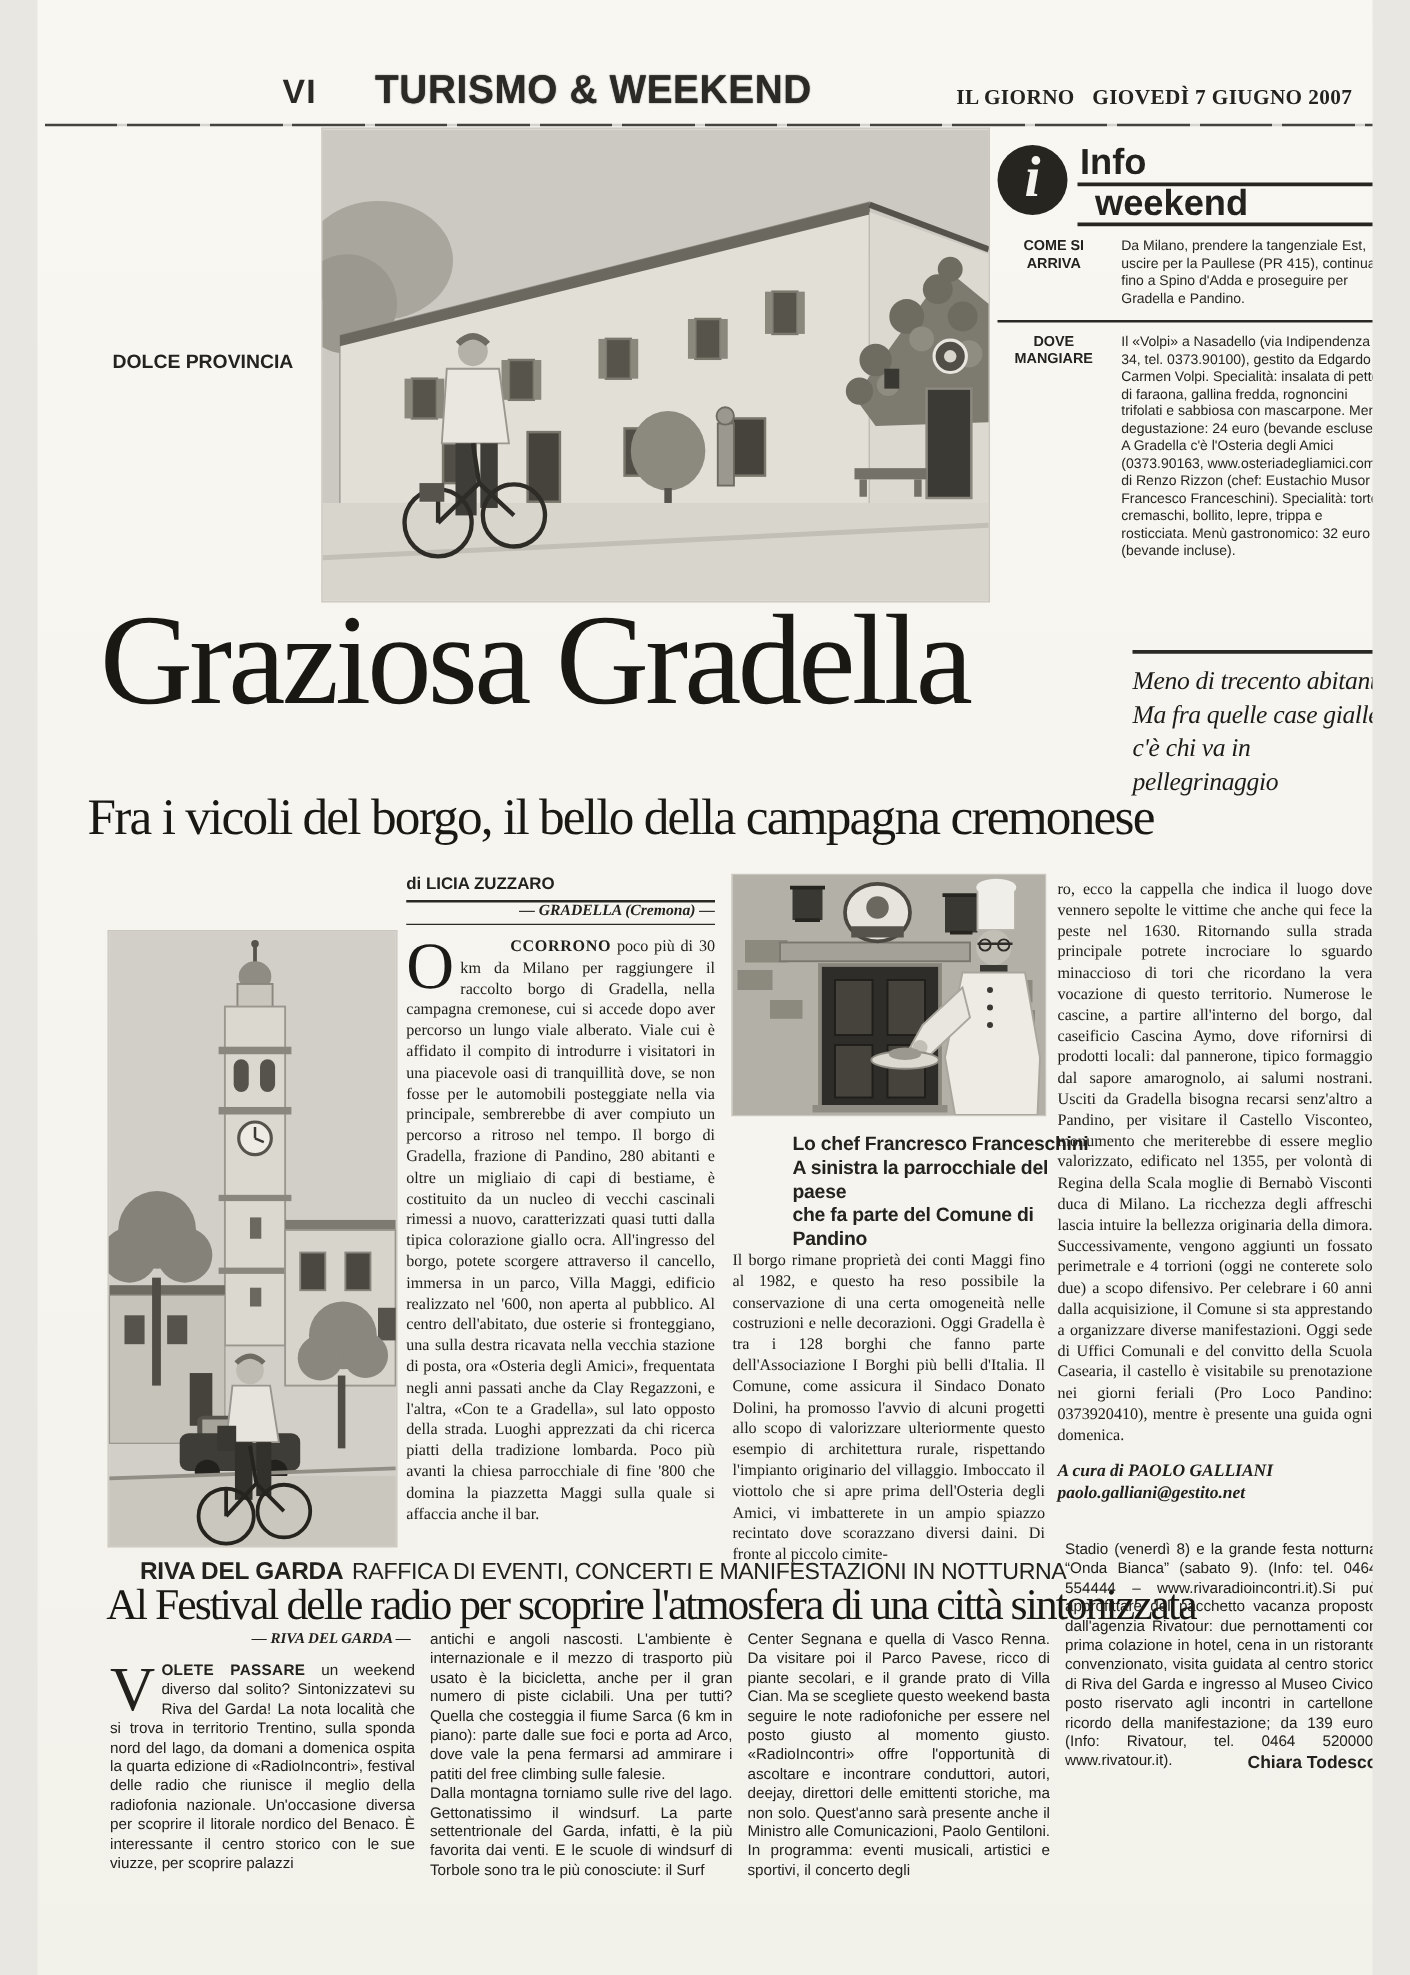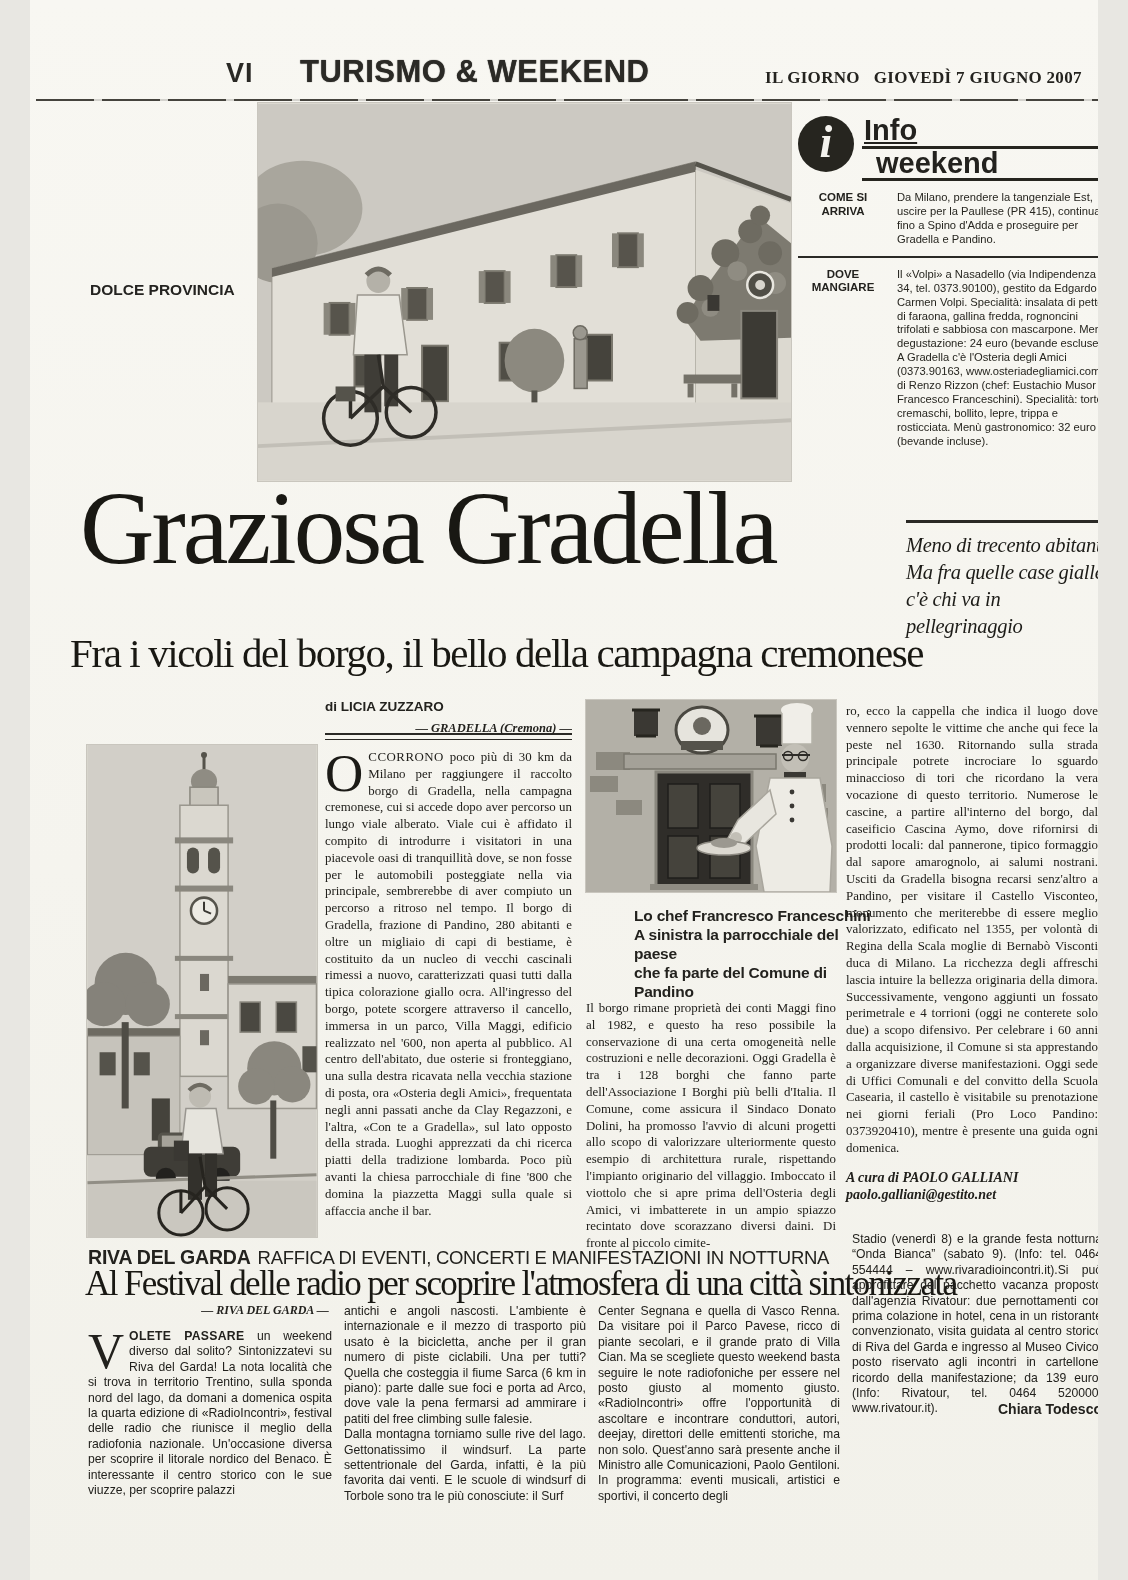--- a/index.html
+++ b/index.html
@@ -26,53 +26,53 @@
   .photo{background:#dcd9d1;box-shadow:0 0 0 1px #c9c6be;}
   .photo svg{display:block;}
 
   
   .infobox{left:768px;top:116px;width:314px;}
   .infologo{display:flex;align-items:flex-start;}
   .icircle{width:56px;height:56px;border-radius:50%;background:#26251f;color:#f4f3ee;flex:0 0 auto;
            display:flex;align-items:center;justify-content:center;
            font:bold 46px/1 "Liberation Serif",serif;font-style:italic;padding-bottom:4px;box-sizing:border-box;}
   .ititles{flex:1;margin-left:8px;font:bold 29px/1.02 "Liberation Sans",sans-serif;color:#23221e;}
-  .ititles .t1{border-bottom:3px solid #26251f;padding-left:2px;text-decoration:underline;}
+  .ititles .t1{border-bottom:3px solid #26251f;padding-left:2px;}
   .ititles .t2{border-bottom:3px solid #26251f;padding-left:14px;display:block;}
   .ientry{display:grid;grid-template-columns:90px 1fr;column-gap:9px;margin-top:10px;}
   .ilabel{font:bold 11.5px/13.5px "Liberation Sans",sans-serif;text-align:center;color:#23221e;}
   .itext{font:11.2px/13.9px "Liberation Sans",sans-serif;color:#26251f;}
   .irule{border-top:2px solid #2a2925;margin:9px 0 0 0;}
 
   
   .headline{left:50px;top:474px;width:830px;font:103px/1.05 "Liberation Serif",serif;
             letter-spacing:-3px;color:#191813;white-space:nowrap;}
   .deck{left:876px;top:520px;width:212px;border-top:3px solid #2a2925;padding-top:9px;
         font:italic 20.5px/27px "Liberation Serif",serif;color:#1d1c18;letter-spacing:-.3px;}
   .subhead{left:40px;top:633px;font:41px/1 "Liberation Serif",serif;letter-spacing:-1.4px;
            color:#191813;white-space:nowrap;}
 
   
   .byline{left:295px;top:699px;width:247px;font:bold 13.5px "Liberation Sans",sans-serif;
-          border-bottom:2px solid #2a2925;padding-bottom:19px;color:#23221e;}
+          border-bottom:2px solid #2a2925;padding-bottom:6px;color:#23221e;}
   .dateline{left:295px;top:721px;width:247px;text-align:right;font:bold italic 12.5px "Liberation Serif",serif;
             font-style:italic;border-bottom:1.5px solid #2a2925;padding-bottom:3px;color:#23221e;}
   .body-col{font:12.9px/16.8px "Liberation Serif",serif;text-align:justify;color:#21201c;}
   .colA{left:295px;top:749px;width:247px;}
   .colB{left:556px;top:1000px;width:250px;}
   .colC{left:816px;top:703px;width:252px;}
   .dc{float:left;font:53px/0.8 "Liberation Serif",serif;padding:3px 5px 0 0;color:#1b1a16;}
-  .lead{font-weight:normal;letter-spacing:.5px;}
+  .lead{font-weight:bold;letter-spacing:.5px;margin-left:40px;}
   .chef-caption{left:556px;top:906px;width:250px;font:bold 15.5px/19px "Liberation Sans",sans-serif;
                 letter-spacing:-.2px;color:#23221e;margin-left:48px;}
   .credit{margin-top:12px;font:bold italic 14px/17px "Liberation Serif",serif;font-style:italic;text-align:left;}
 
   
   .kicker{left:58px;top:1246px;width:1020px;white-space:nowrap;color:#23221e;}
-  .kicker .loc{font:bold 19.5px "Liberation Sans",sans-serif;letter-spacing:-.2px;}
+  .kicker .loc{font:bold 19.5px "Liberation Sans",sans-serif;letter-spacing:-.2px;margin-left:24px;}
   .kicker .rest{font:18.5px "Liberation Sans",sans-serif;letter-spacing:-.3px;margin-left:7px;}
   .b-headline{left:55px;top:1266px;font:35px/1 "Liberation Serif",serif;letter-spacing:-1.6px;
               color:#191813;white-space:nowrap;}
   .b-dateline{left:120px;top:1303px;width:230px;text-align:center;
               font:bold italic 12px "Liberation Serif",serif;font-style:italic;color:#23221e;}
   .b-col{font:12.2px/15.4px "Liberation Sans",sans-serif;text-align:justify;color:#22211d;}
   .bcol1{left:58px;top:1329px;width:244px;}
   .bcol2{left:314px;top:1304px;width:242px;}
   .bcol3{left:568px;top:1304px;width:242px;}
   .bcol4{left:822px;top:1232px;width:250px;}

